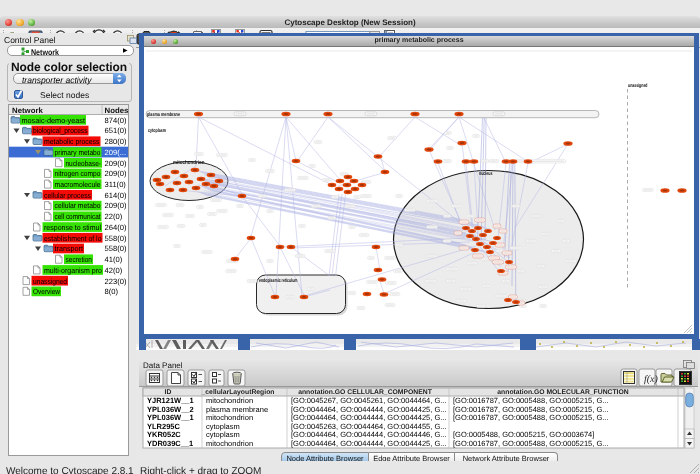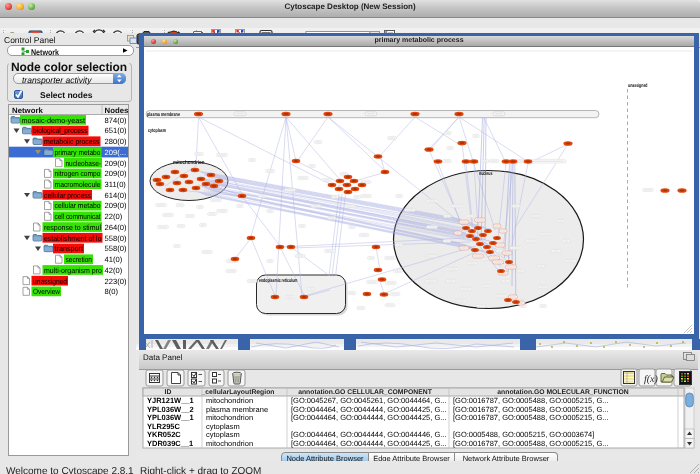--- a/index.html
+++ b/index.html
@@ -1,51 +1,51 @@
 <!DOCTYPE html>
 <html><head>
 <meta charset="utf-8">
 <style>
 * { margin:0; padding:0; box-sizing:border-box; }
 html,body { width:700px; height:474px; overflow:hidden; }
 body { -webkit-font-smoothing:antialiased; text-rendering:geometricPrecision; font-family:"Liberation Sans", sans-serif; background:#e8e8e8; position:relative; }
 .abs { position:absolute; }
 
-#titlebar { left:0; top:0; width:700px; height:18px; border-radius:4px 4px 0 0;
+#titlebar { left:0; top:16px; width:700px; height:18px; border-radius:4px 4px 0 0;
   background:linear-gradient(#e0e0e0,#c6c6c6 45%,#adadad);
   border-bottom:1px solid #8a8a8a;text-decoration:underline; }
 #titlebar .tl { border-radius:50%; width:7.5px; height:7.5px; top:2.5px; }
 #title-text { width:700px; text-align:center; top:2px; font-size:8px; font-weight:bold; color:#222; }
 
 #toolbar { left:0; top:13px; width:700px; height:20px; background:linear-gradient(#f2f2f2,#e4e4e4); border-bottom:1px solid #9a9a9a;margin-top:15px; }
 
 #cp { left:0; top:33px; width:136px; height:428px; background:#e7e7e7; }
 #cp-head { left:4px; top:2px; font-size:8.5px; color:#111; }
 
 #capsule { left:7px; top:12px; width:127px; height:11px; background:#fff; border:1px solid #9a9a9a; border-radius:5px; overflow:hidden; }
 #cap-mosaic { left:62px; top:16px; width:25px; height:11px; background:linear-gradient(#cde2f6,#85b2e2); border-left:1px solid #9a9a9a; border-right:1px solid #9a9a9a; }
 #cap-arrow { left:108px; top:0; width:19px; height:11px; }
 
 #grp { left:7px; top:30px; width:125px; height:39px; border:1px solid #b5b5b5; border-radius:3px; }
 #grp-label { left:9px; top:26.5px; font-size:12px; font-weight:bold; color:#111; background:#e7e7e7; padding:0 2px; letter-spacing:-0.1px; }
 #dd { left:13px; top:40px; width:113px; height:11px; background:linear-gradient(#ffffff,#e8e8e8); border:1px solid #999; border-radius:5px; font-size:8.5px;font-style:italic; }
 #dd-btn { right:-1px; top:-1px; width:13px; height:11px; background:linear-gradient(#7fb0e8,#3c74c8); border-radius:0 5px 5px 0; }
 #cb { left:14px; top:57px; width:9px; height:9px; background:linear-gradient(#6ba0dd,#3a6fc4); border:1px solid #2c5799; border-radius:2px; color:#fff; font-size:9px; line-height:8px; text-align:center; }
-#cb-label { left:27px; top:57px; font-size:8.5px; font-weight:bold; color:#111;padding-left:13px; }
+#cb-label { left:27px; top:57px; font-size:8.5px; font-weight:normal; color:#111;padding-left:13px; }
 
 #list { left:8px; top:71px; width:121px; height:352px; background:#fff; border:1px solid #9a9a9a; font-size:8.5px; }
 
 #netwin { left:139px; top:33px; width:560px; height:306px; background:#3a64aa; }
 #netwin-title { left:5px; top:3px; width:550px; height:11px; background:linear-gradient(#d9d9d9,#a9a9a9); border-bottom:1px solid #777; }
 #net-content { left:5px; top:14px; width:550px; height:287px; background:#fff; }
 
 #strip { left:136px; top:339px; width:564px; height:11px; background:#f4f4f4; }
 
 #dp { left:139px; top:350px; width:559px; height:102px; background:#e7e7e7; }
-#dp-title { left:0; top:0; width:559px; height:20px; background:linear-gradient(#e9e9e9,#c9c9c9); border-bottom:1px solid #999; }
+#dp-title { left:0; top:8px; width:559px; height:29px; background:linear-gradient(#e9e9e9,#c9c9c9); border-bottom:1px solid #999; }
 #dp-title span { position:absolute; left:4px; top:3px; font-size:8px; color:#111; }
 .trow { position:absolute; left:0; width:535px; height:8.6px; font-size:7.5px; line-height:8.6px; white-space:nowrap; }
 
 #tabs { left:281px; top:452px; height:13px; font-size:7.5px; }
 .tab { position:absolute; top:0; height:12px; border:1px solid #8a8a8a; background:linear-gradient(#ffffff,#e9e9e9); line-height:12px; text-align:center; color:#111; }
 
 #status { left:0; top:461px; width:700px; height:13px; background:#e7e7e7; font-size:10px; color:#222; }
 </style>
 </head>
 <body>
@@ -1013,20 +1013,21 @@
       </div>
     <div class="trow" style="top:17.2px">
         <b style="position:absolute;left:4px">YPL036W__1</b>
         <span style="position:absolute;left:63px">mitochondrion</span>
         <span style="position:absolute;left:148px">[GO:0044464, GO:0044444, GO:0044425, G...</span>
         <span style="position:absolute;left:310px">[GO:0016787, GO:0005488, GO:0005215, G...</span>
       </div>
     <div class="trow" style="top:25.8px">
         <b style="position:absolute;left:4px">YLR295C</b>
         <span style="position:absolute;left:63px">cytoplasm</span>
+        <span style="position:absolute;left:148px">[GO:0045263, GO:0044464, GO:0044455, G...</span>
       </div>
     <div class="trow" style="top:34.4px">
         <b style="position:absolute;left:4px">YKR052C</b>
         <span style="position:absolute;left:63px">cytoplasm</span>
         <span style="position:absolute;left:148px">[GO:0044464, GO:0044444, GO:0044446, G...</span>
         <span style="position:absolute;left:310px">[GO:0005488, GO:0005215, GO:0003674]</span>
       </div>
     <div class="trow" style="top:43px">
         <b style="position:absolute;left:4px">YDR039C__1</b>
         <span style="position:absolute;left:63px">mitochondrion</span>

